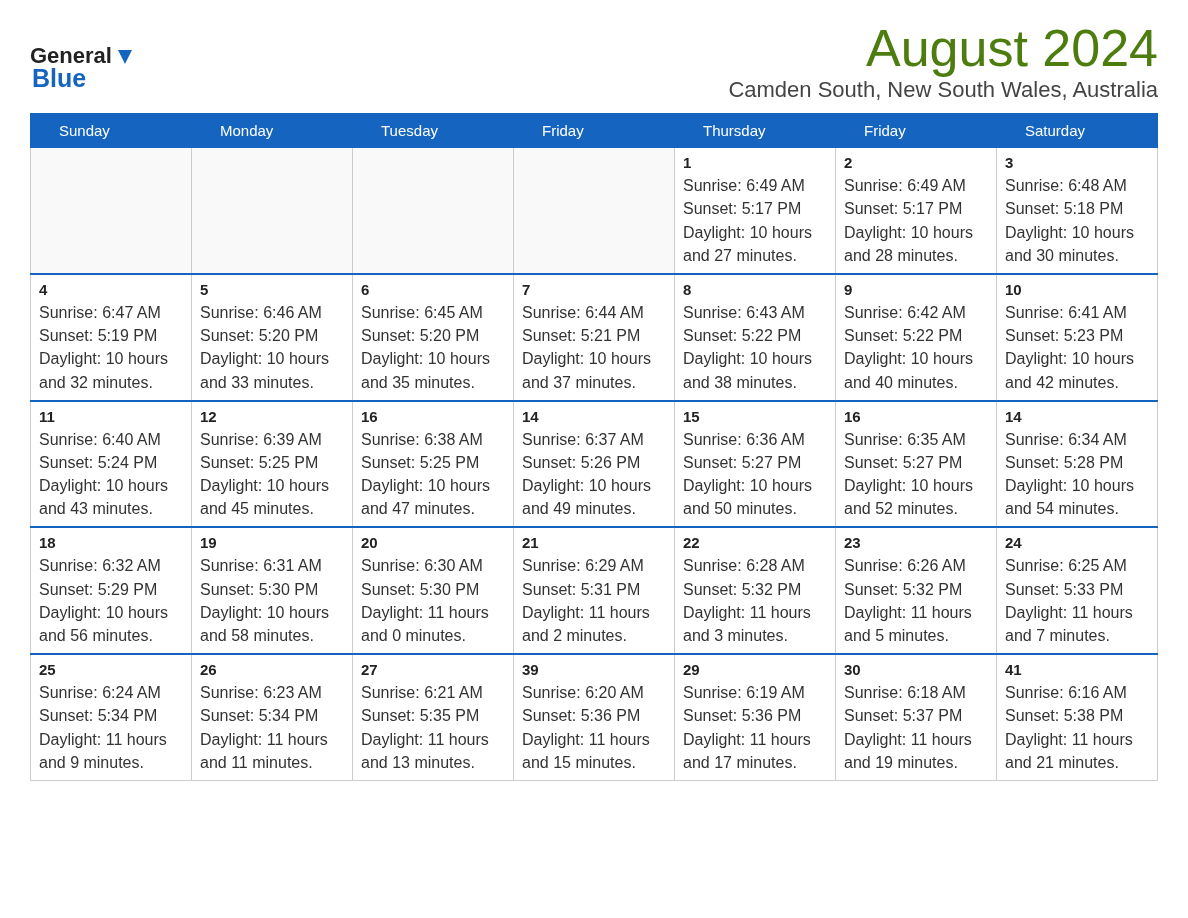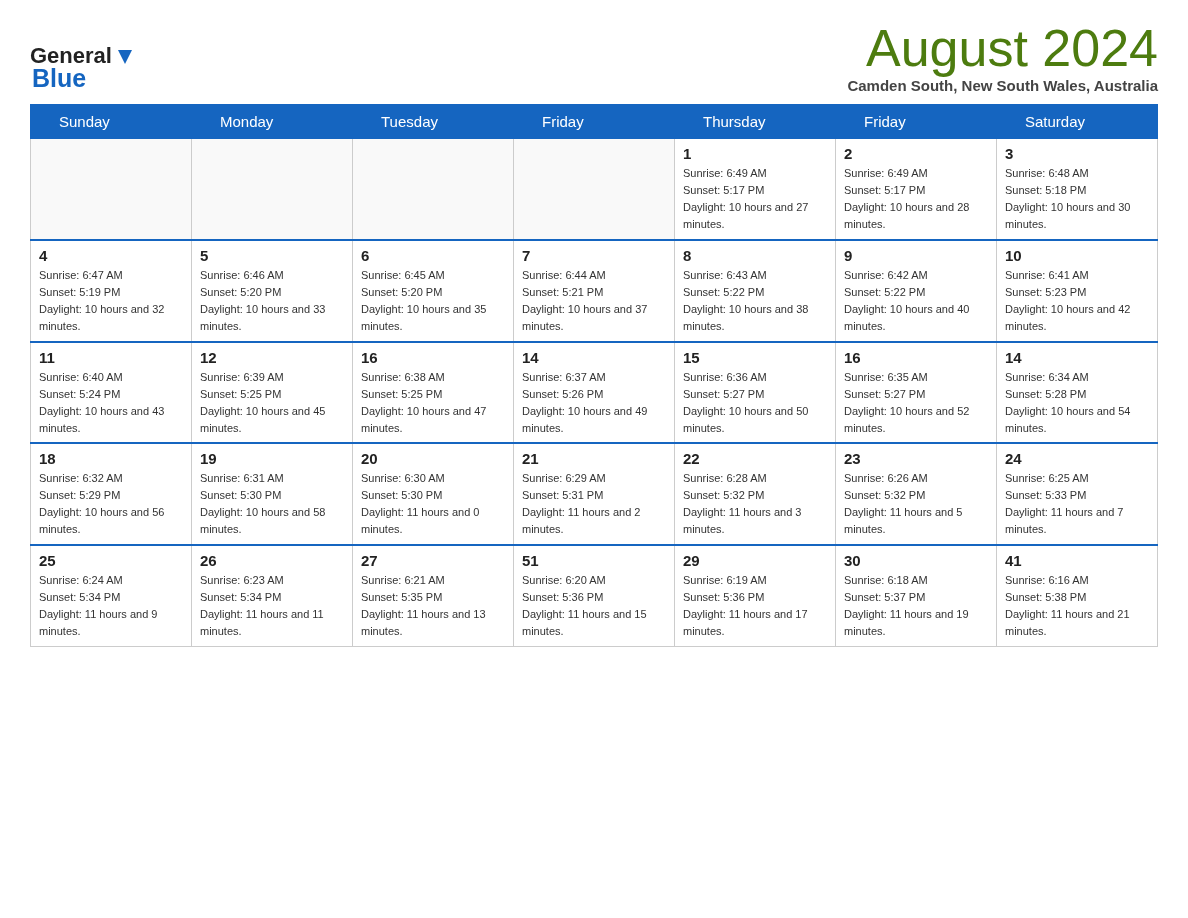--- a/index.html
+++ b/index.html
@@ -37,23 +37,23 @@
     .title-block {
       text-align: right;
     }
     .month-title {
       font-size: 52px;
       font-weight: 300;
       color: #4d7c0f;
       line-height: 1.1;
     }
     .location-title {
-      font-size: 15px;
+      font-size: 22px;
       color: #444;
-      font-weight: bold;
+      font-weight: normal;
     }
     .calendar {
       width: 100%;
       border-collapse: collapse;
       margin-top: 10px;
     }
     .calendar th {
       background-color: #1565c0;
       color: #fff;
       font-size: 15px;
@@ -71,21 +71,21 @@
       font-size: 13px;
       color: #222;
     }
     .day-num {
       font-size: 15px;
       font-weight: bold;
       display: block;
       margin-bottom: 3px;
     }
     .day-info {
-      font-size: 11px;
+      font-size: 16px;
       color: #333;
       line-height: 1.45;
     }
     .empty-cell {
       background: #f9f9f9;
     }
     .row-divider td {
       border-top: 2px solid #1565c0;
     }
   </style>
@@ -154,19 +154,19 @@
         <td><span class="day-num">20</span><span class="day-info">Sunrise: 6:30 AM<br>Sunset: 5:30 PM<br>Daylight: 11 hours and 0 minutes.</span></td>
         <td><span class="day-num">21</span><span class="day-info">Sunrise: 6:29 AM<br>Sunset: 5:31 PM<br>Daylight: 11 hours and 2 minutes.</span></td>
         <td><span class="day-num">22</span><span class="day-info">Sunrise: 6:28 AM<br>Sunset: 5:32 PM<br>Daylight: 11 hours and 3 minutes.</span></td>
         <td><span class="day-num">23</span><span class="day-info">Sunrise: 6:26 AM<br>Sunset: 5:32 PM<br>Daylight: 11 hours and 5 minutes.</span></td>
         <td><span class="day-num">24</span><span class="day-info">Sunrise: 6:25 AM<br>Sunset: 5:33 PM<br>Daylight: 11 hours and 7 minutes.</span></td>
       </tr>
       <tr class="row-divider">
         <td><span class="day-num">25</span><span class="day-info">Sunrise: 6:24 AM<br>Sunset: 5:34 PM<br>Daylight: 11 hours and 9 minutes.</span></td>
         <td><span class="day-num">26</span><span class="day-info">Sunrise: 6:23 AM<br>Sunset: 5:34 PM<br>Daylight: 11 hours and 11 minutes.</span></td>
         <td><span class="day-num">27</span><span class="day-info">Sunrise: 6:21 AM<br>Sunset: 5:35 PM<br>Daylight: 11 hours and 13 minutes.</span></td>
-        <td><span class="day-num">51</span><span class="day-info">Sunrise: 6:20 AM<br>Sunset: 5:36 PM<br>Daylight: 11 hours and 15 minutes.</span></td>
+        <td><span class="day-num">39</span><span class="day-info">Sunrise: 6:20 AM<br>Sunset: 5:36 PM<br>Daylight: 11 hours and 15 minutes.</span></td>
         <td><span class="day-num">29</span><span class="day-info">Sunrise: 6:19 AM<br>Sunset: 5:36 PM<br>Daylight: 11 hours and 17 minutes.</span></td>
         <td><span class="day-num">30</span><span class="day-info">Sunrise: 6:18 AM<br>Sunset: 5:37 PM<br>Daylight: 11 hours and 19 minutes.</span></td>
         <td><span class="day-num">41</span><span class="day-info">Sunrise: 6:16 AM<br>Sunset: 5:38 PM<br>Daylight: 11 hours and 21 minutes.</span></td>
       </tr>
     </tbody>
 </table>
 
 </body></html>

